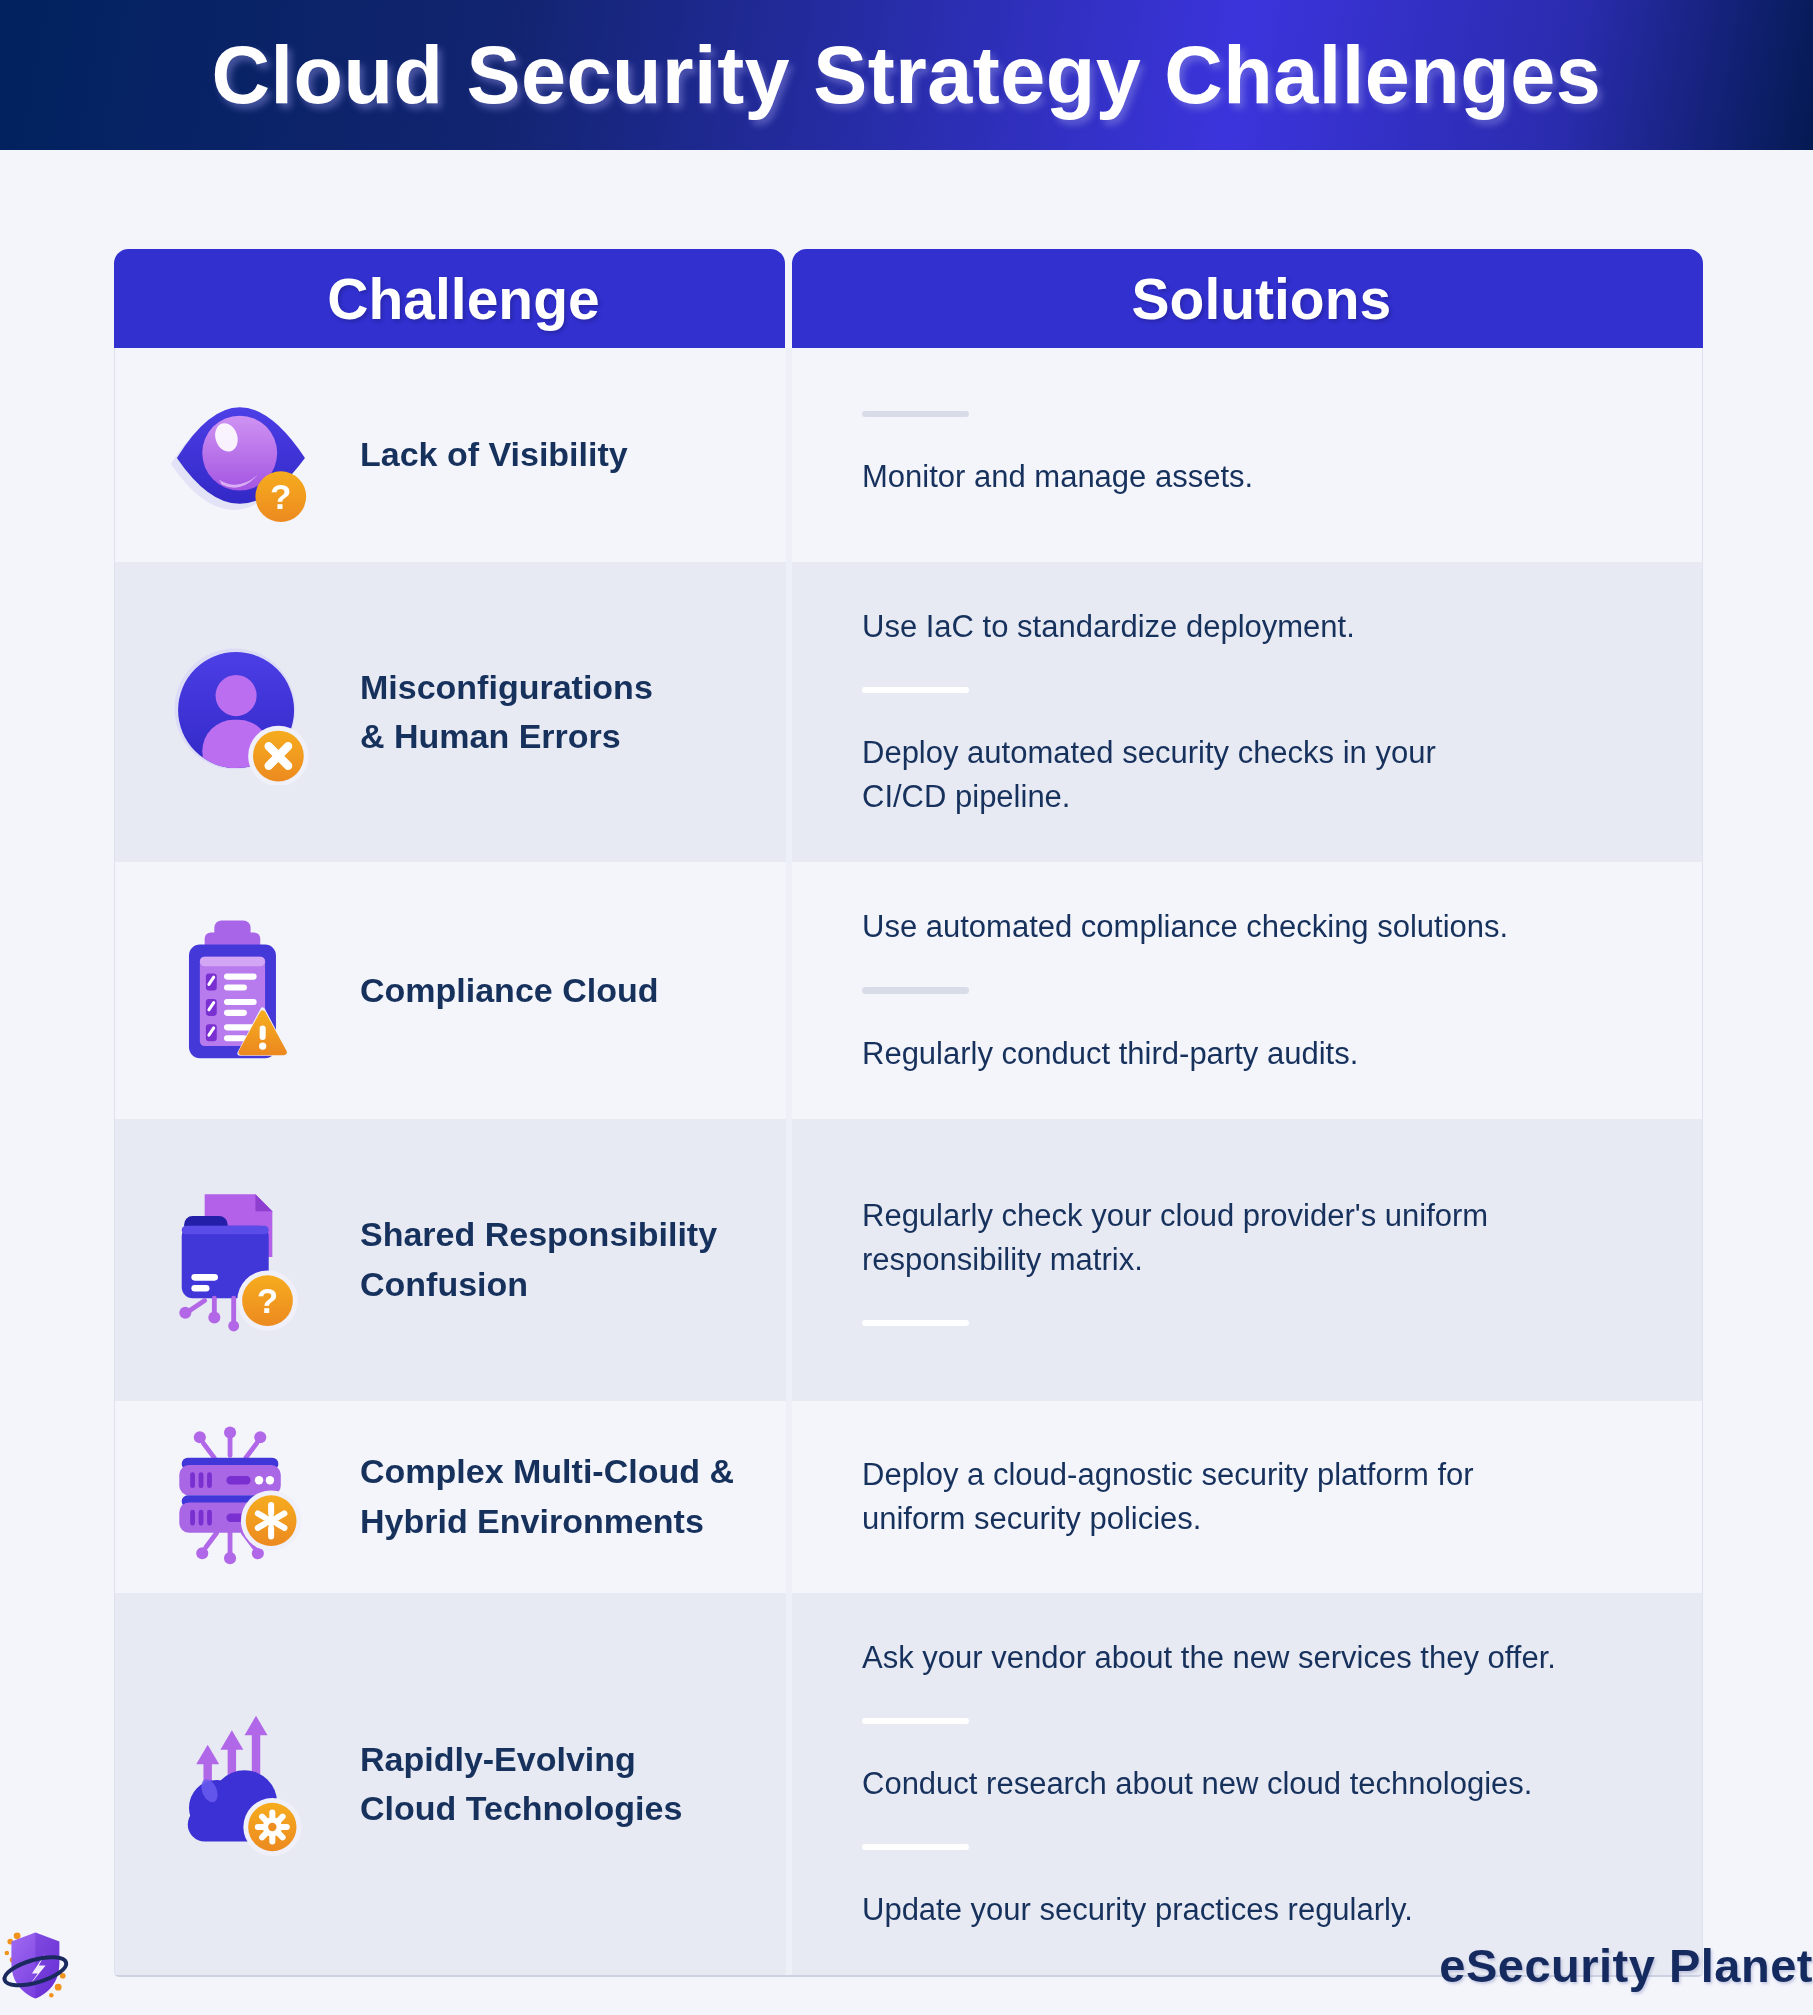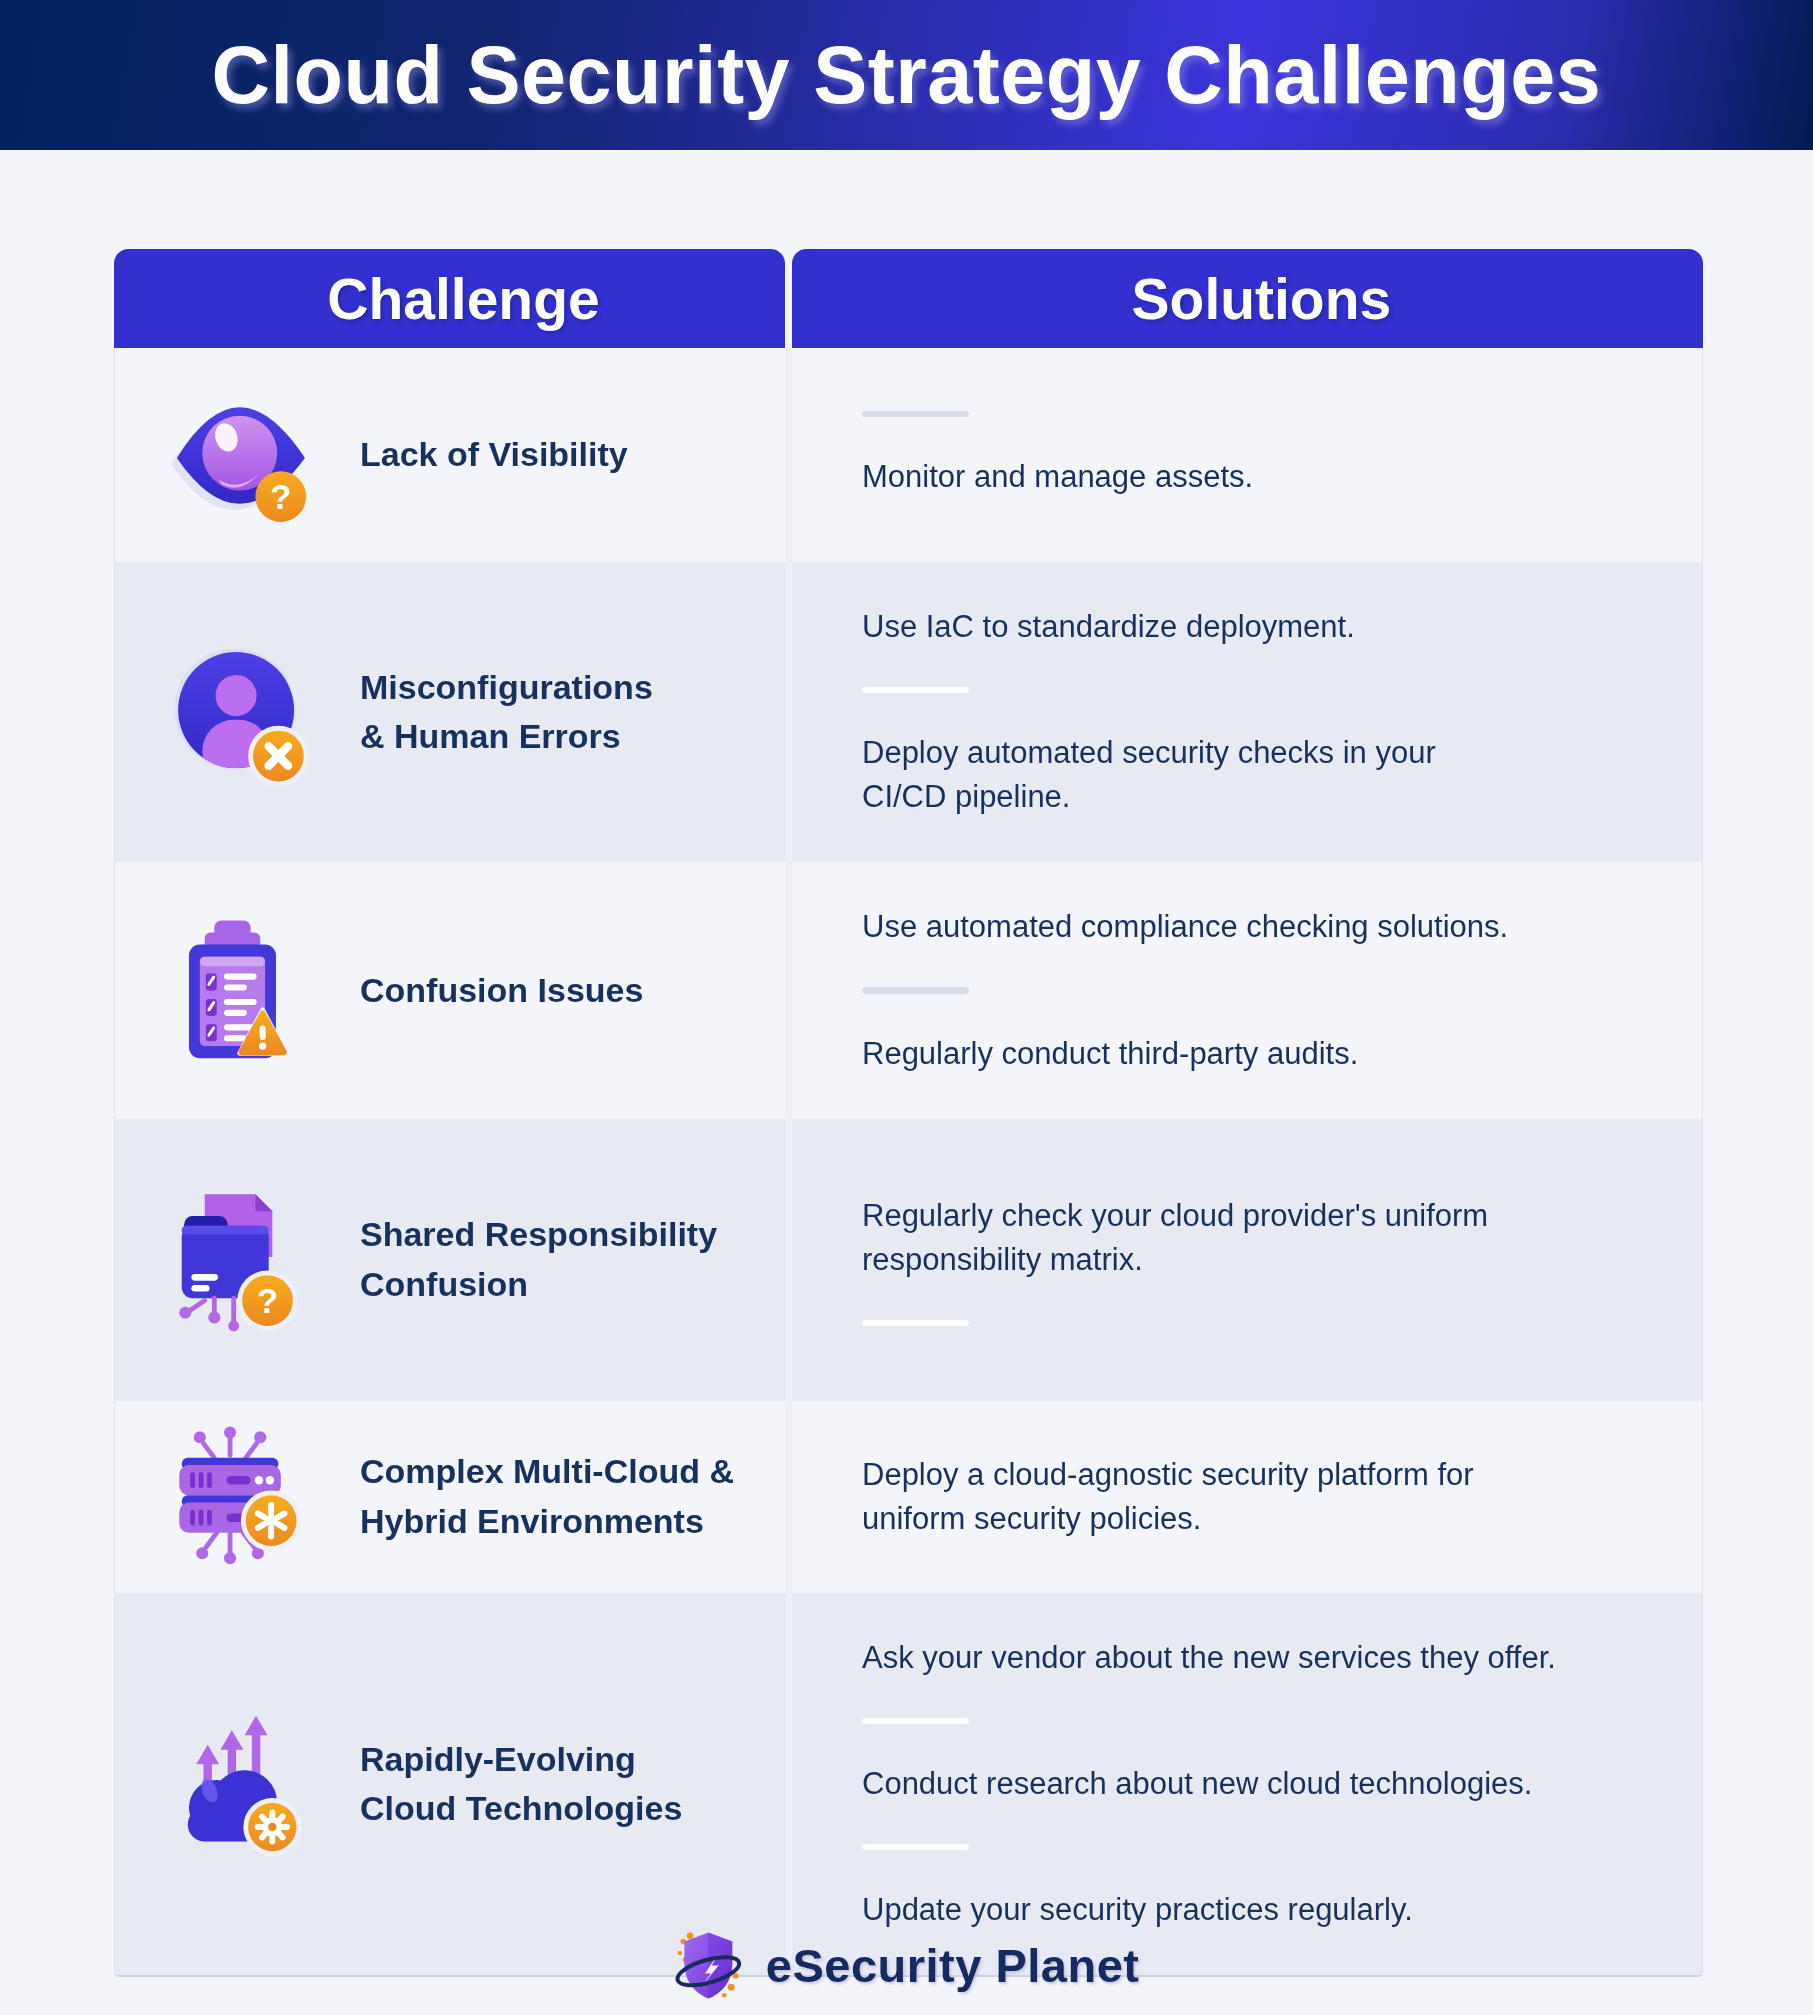--- a/index.html
+++ b/index.html
@@ -77,21 +77,21 @@
   .sol-text{
     font-size:31px;line-height:1.42;font-weight:500;
     color:var(--text-navy);white-space:pre-line;max-width:812px;
   }
   .divider{width:107px;height:6.3px;border-radius:3.4px;flex:none;}
   .row.light .divider{background:var(--divider-light);}
   .row.dark .divider{background:var(--divider-dark);}
   
   .footer{
     position:absolute;left:0;top:1922px;width:100%;height:87px;
-    display:flex;align-items:center;justify-content:center;gap:19.3px;
+    display:flex;align-items:center;justify-content:space-between;gap:19.3px;
   }
   .footer svg{width:73px;height:77px;}
   .brand{
     font-size:47px;font-weight:700;color:#152a5e;letter-spacing:0.5px;
     text-shadow:1.5px 1.9px 2.9px rgba(150,155,200,.5);
   }
 </style>
 </head>
 <body>
 
@@ -203,21 +203,21 @@
               <line x1="35.5" y1="97" x2="39.5" y2="91" stroke="#fff" stroke-width="2.5" stroke-linecap="round"></line>
               <rect x="48" y="88" width="27" height="5" rx="2.5" fill="#ffffff"></rect>
               <rect x="48" y="97" width="19" height="5" rx="2.5" fill="#ffffff"></rect>
             </g>
             <path d="M80 76 L99 112 L61 112 Z" fill="url(#gOrange)" stroke="#f2f2fa" stroke-width="4" stroke-linejoin="round"></path>
             <path d="M80 79 L97.5 111 L62.5 111 Z" fill="url(#gOrange)" stroke="url(#gOrange)" stroke-width="5" stroke-linejoin="round"></path>
             <rect x="77.5" y="89" width="5" height="12" rx="2.5" fill="#ffffff"></rect>
             <circle cx="80" cy="106" r="3" fill="#ffffff"></circle>
           </svg>
         </div>
-        <div class="ch-label">Confusion Issues</div>
+        <div class="ch-label">Compliance Cloud</div>
       </div>
       <div class="cell-sol">
         <p class="sol-text">Use automated compliance checking solutions.</p>
         <div class="divider"></div>
         <p class="sol-text">Regularly conduct third-party audits.</p>
       </div>
     </div>
 
     <div class="row dark">
       <div class="cell-ch">

